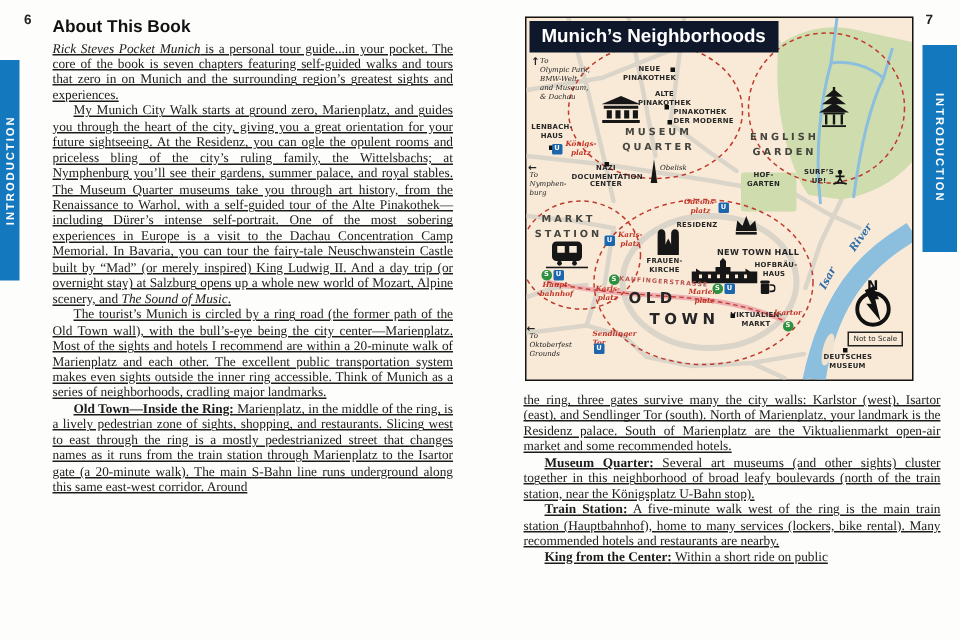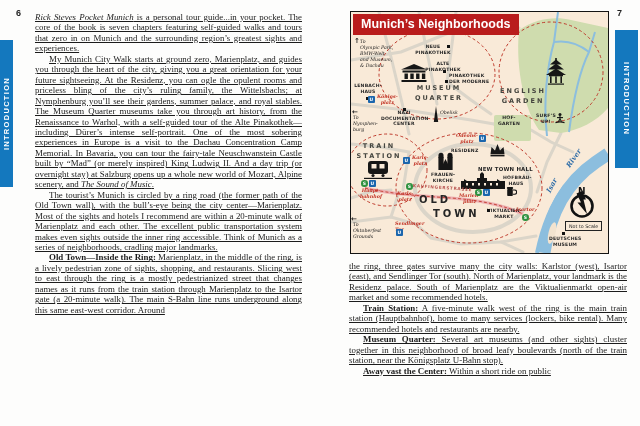--- a/index.html
+++ b/index.html
@@ -14,21 +14,21 @@
   .col p{margin:0;text-decoration:underline;}
   .col p.ind{text-indent:14px;}
   .col h2{font:bold 11.5px "Liberation Sans",sans-serif;margin:0 0 2.5px 0;color:#111;}
   .col h2.second{margin-top:5px;}
   .ital{font-style:italic;}
   .lead{font-weight:bold;}
   
   .map{position:absolute;left:350px;top:11px;width:257px;height:241px;background:#f9ead8;
        border:1.6px solid #141414;box-sizing:content-box;}
   .map svg.base{position:absolute;left:0;top:0;}
-  .mtitle{position:absolute;left:2px;top:2px;background:#b91c1c;color:#fff;
+  .mtitle{position:absolute;left:2px;top:2px;background:#0f172a;color:#fff;
           font:bold 12.5px "Liberation Sans",sans-serif;padding:3px 8px 4px;z-index:5;}
   .ml{position:absolute;white-space:pre-line;font-family:"DejaVu Sans",sans-serif;color:#262626;z-index:4;}
   .poi{font-size:4.6px;font-weight:700;letter-spacing:0.2px;text-align:center;line-height:1.25;}
   .poi.tleft{text-align:left;}
   .district{font-size:6.5px;font-weight:700;letter-spacing:2px;color:#45453f;text-align:center;line-height:1.6;}
   .red{color:#c13326;font-size:4.8px;font-style:italic;font-weight:700;line-height:1.2;
        text-align:center;font-family:"DejaVu Serif",serif;}
   .note{font-size:4.7px;font-style:italic;color:#222;font-family:"DejaVu Serif",serif;
         line-height:1.25;text-align:left;}
   .riverlbl{color:#2f6da8;font-style:italic;font-weight:700;font-size:7px;font-family:"DejaVu Serif",serif;}
@@ -50,20 +50,21 @@
 </head>
 <body>
 
 <div class="pageno" style="left:16px;top:8px;">6</div>
 
 <div class="tab tab-left" style="left:0;top:40px;width:13px;height:147px;">
   <span class="vtxt">INTRODUCTION</span>
 </div>
 
 <div class="col" style="left:35px;top:12px;width:267px;">
+  <h2>About This Book</h2>
   <p><span class="ital">Rick Steves Pocket Munich</span><span> is a personal tour guide...in your pocket. The core of the book is seven chapters featuring self-guided walks and tours that zero in on Munich and the surrounding region’s greatest sights and experiences.</span></p>
   <p class="ind"><span>My Munich City Walk starts at ground zero, Marienplatz, and guides you through the heart of the city, giving you a great orientation for your future sightseeing. At the Residenz, you can ogle the opulent rooms and priceless bling of the city’s ruling family, the Wittelsbachs; at Nymphenburg you’ll see their gardens, summer palace, and royal stables. The Museum Quarter museums take you through art history, from the Renaissance to Warhol, with a self-guided tour of the Alte Pinakothek—including Dürer’s intense self-portrait. One of the most sobering experiences in Europe is a visit to the Dachau Concentration Camp Memorial. In Bavaria, you can tour the fairy-tale Neuschwanstein Castle built by “Mad” (or merely inspired) King Ludwig II. And a day trip (or overnight stay) at Salzburg opens up a whole new world of Mozart, Alpine scenery, and </span><span class="ital">The Sound of Music</span><span>.</span></p>
   <p class="ind">The tourist’s Munich is circled by a ring road (the former path of the Old Town wall), with the bull’s-eye being the city center—Marienplatz. Most of the sights and hotels I recommend are within a 20-minute walk of Marienplatz and each other. The excellent public transportation system makes even sights outside the inner ring accessible. Think of Munich as a series of neighborhoods, cradling major landmarks.</p>
   <p class="ind"><span class="lead">Old Town—Inside the Ring:</span><span> Marienplatz, in the middle of the ring, is a lively pedestrian zone of sights, shopping, and restaurants. Slicing west to east through the ring is a mostly pedestrianized street that changes names as it runs from the train station through Marienplatz to the Isartor gate (a 20-minute walk). The main S-Bahn line runs underground along this same east-west corridor. Around</span></p>
 </div>
 
 <div class="pageno" style="left:617px;top:8px;">7</div>
 
 <div class="tab tab-right" style="left:615px;top:30px;width:23px;height:138px;">
   <span class="vtxt">INTRODUCTION</span>
@@ -198,21 +199,21 @@
           <path d="M2,4.6 L8,4.6"></path>
         <path d="M5,6 L3.4,8.6"></path>
           <path d="M5,6 L6.6,8.6"></path>
         <path d="M0.5,9.6 Q5,8.2 9.5,9.6"></path>
       </g>
     </svg>
   </div>
   <div class="ml poi" style="left:144px;top:103px;width:28px;">HOF-
 GARTEN</div>
 
-  <div class="ml district" style="left:4px;top:129px;width:48px;">TRAIN
+  <div class="ml district" style="left:4px;top:129px;width:48px;">MARKT
 STATION</div>
   <div class="icon" style="left:13px;top:148px;">
     <svg width="28" height="19" viewBox="0 0 28 19">
       <rect x="4" y="1" width="20" height="13" rx="3" fill="#161616"></rect>
       <rect x="7.5" y="4" width="5" height="4.5" fill="#f9ead8"></rect>
         <rect x="15.5" y="4" width="5" height="4.5" fill="#f9ead8"></rect>
       <circle cx="9" cy="15.5" r="1.6" fill="#161616"></circle>
         <circle cx="19" cy="15.5" r="1.6" fill="#161616"></circle>
       <rect x="0" y="17.8" width="28" height="1.2" fill="#161616"></rect>
     </svg>
@@ -321,16 +322,16 @@
       <circle cx="15" cy="16" r="10.5" fill="none" stroke="#111" stroke-width="2.6"></circle>
       <polygon points="15,1 19,9.5 16.5,9.5 20,24 10.5,12.5 14,12.5 9.5,3.5" fill="#111"></polygon>
     </svg>
   </div>
   <div class="compassN" style="left:227px;top:174px;">N</div>
   <div class="ml scalebox" style="left:214px;top:209px;">Not to Scale</div>
 </div>
 
 <div class="col" style="left:349px;top:261px;width:278px;">
   <p>the ring, three gates survive many the city walls: Karlstor (west), Isartor (east), and Sendlinger Tor (south). North of Marienplatz, your landmark is the Residenz palace. South of Marienplatz are the Viktualienmarkt open-air market and some recommended hotels.</p>
+  <p class="ind"><span class="lead">Museum Quarter:</span><span> Several art museums (and other sights) cluster together in this neighborhood of broad leafy boulevards (north of the train station, near the Königsplatz U-Bahn stop).</span></p>
   <p class="ind"><span class="lead">Train Station:</span><span> A five-minute walk west of the ring is the main train station (Hauptbahnhof), home to many services (lockers, bike rental). Many recommended hotels and restaurants are nearby.</span></p>
-  <p class="ind"><span class="lead">Museum Quarter:</span><span> Several art museums (and other sights) cluster together in this neighborhood of broad leafy boulevards (north of the train station, near the Königsplatz U-Bahn stop).</span></p>
-  <p class="ind"><span class="lead">Away vast the Center:</span><span> Within a short ride on public</span></p>
+  <p class="ind"><span class="lead">King from the Center:</span><span> Within a short ride on public</span></p>
 </div>
 
 </body></html>

